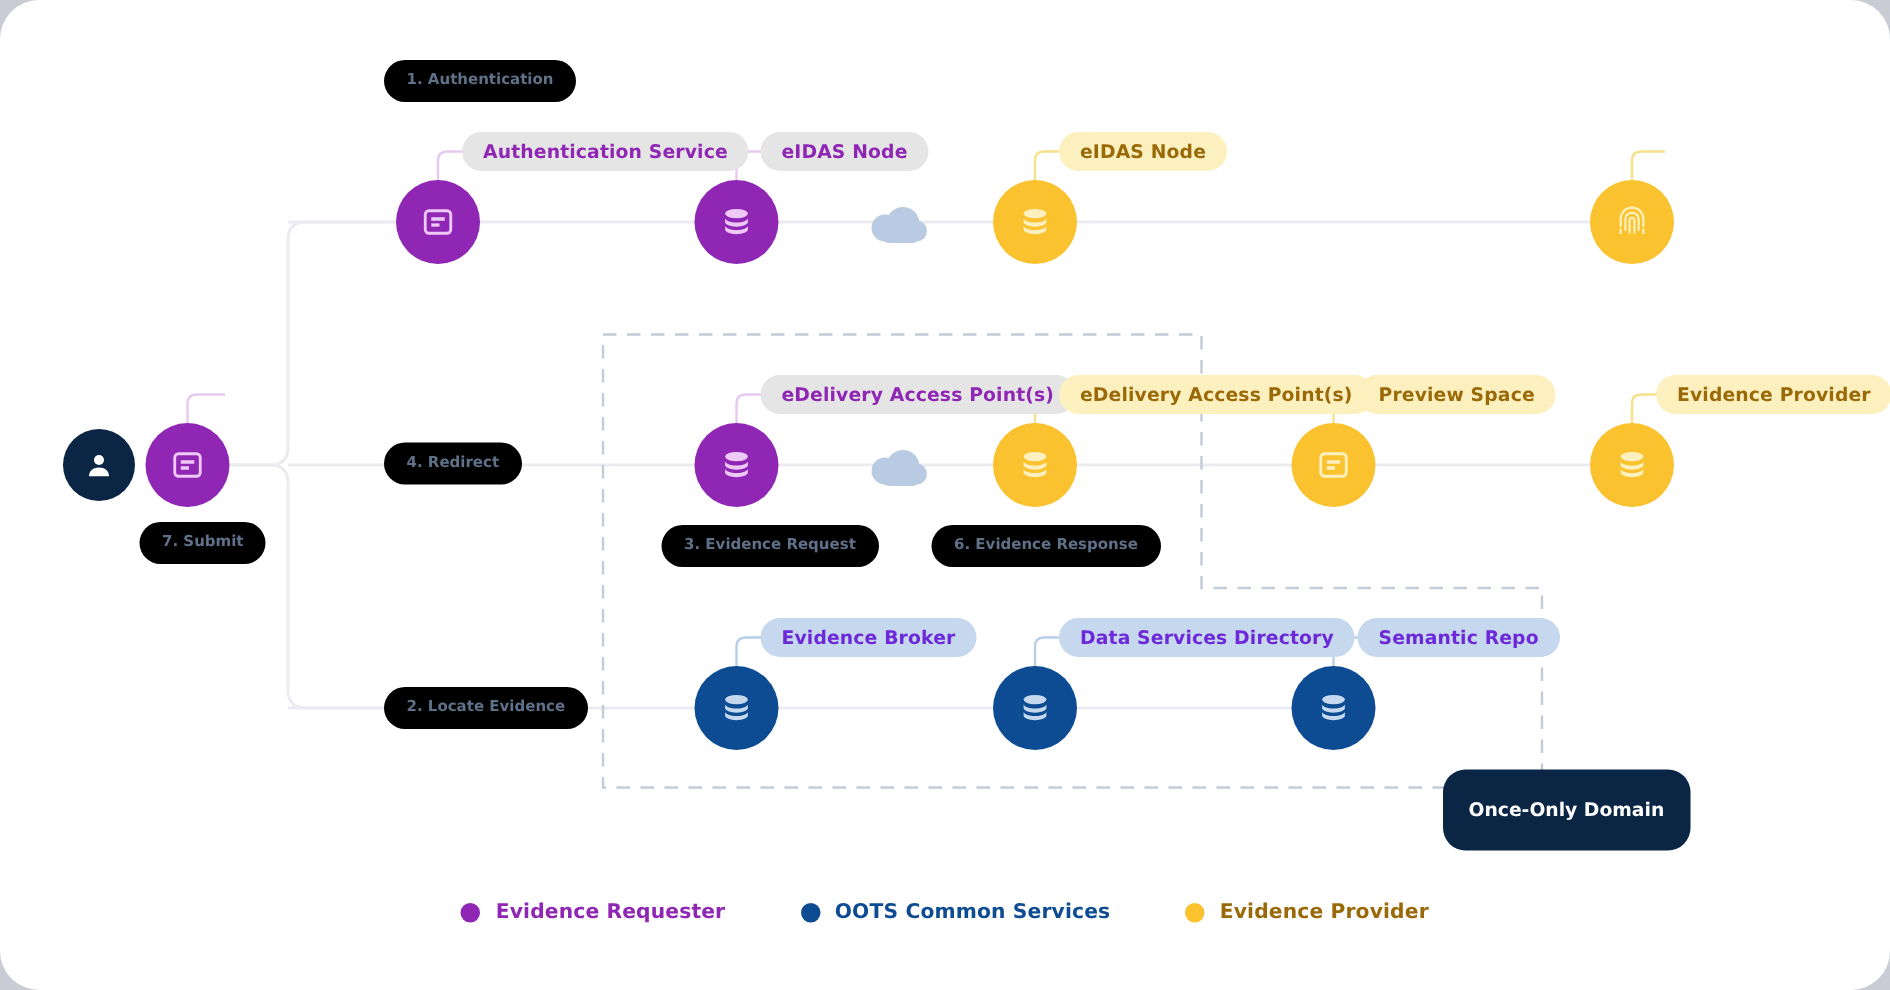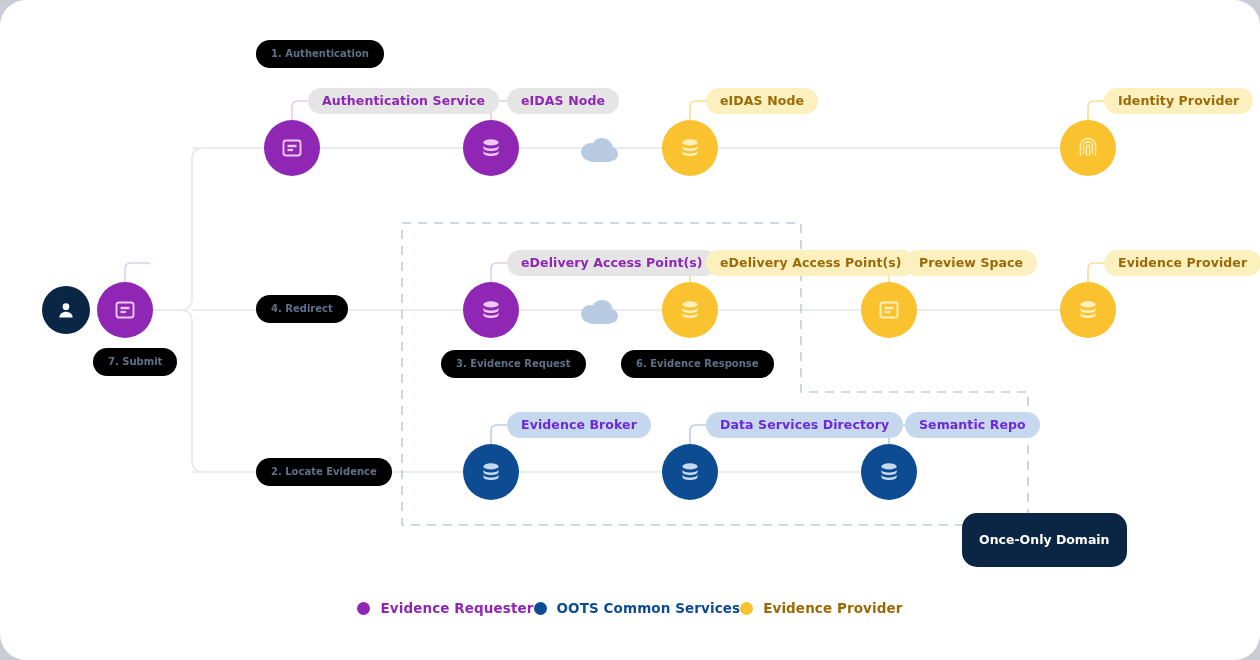--- a/index.html
+++ b/index.html
@@ -29,21 +29,21 @@
   
   .step{position:absolute;height:28px;line-height:28px;padding:0 15px;border-radius:14px;
         background:#000000;color:#5f7089;font-size:10px;white-space:nowrap;font-weight:600;}
 
   
   .domain-badge{position:absolute;height:30px;line-height:30px;padding:12px 17px;border-radius:15px;
         background:#0b2545;color:#ffffff;font-size:12.5px;white-space:nowrap;font-weight:700;}
 
   
   .legend{position:absolute;left:0;top:600px;width:1260px;display:flex;justify-content:center;
-          align-items:center;text-align:center;}
+          align-items:center;gap:50px;text-align:center;}
   .legend-item{display:flex;align-items:center;gap:10px;}
   .legend-dot{width:13px;height:13px;border-radius:50%;display:block;}
   .legend-label{font-size:13.5px;font-weight:700;letter-spacing:.1px;}
 </style>
 </head>
 <body>
 
 <div id="stage">
   <div id="canvas">
 
@@ -192,21 +192,20 @@
       <svg width="24" height="24" viewBox="0 0 24 24" fill="#c6d8ee">
         <ellipse cx="12" cy="6.4" rx="7.6" ry="3.1"></ellipse>
         <path d="M4.4 9.4v2.6c0 1.7 3.4 3.1 7.6 3.1s7.6-1.4 7.6-3.1V9.4c0 1.7-3.4 3-7.6 3s-7.6-1.3-7.6-3z"></path>
         <path d="M4.4 14.4V17c0 1.7 3.4 3.1 7.6 3.1s7.6-1.4 7.6-3.1v-2.6c0 1.7-3.4 3-7.6 3s-7.6-1.3-7.6-3z"></path>
       </svg>
     </div>
 
     <div class="pill purple" style="left:308px;top:88px;">Authentication Service</div>
     <div class="pill purple" style="left:507px;top:88px;">eIDAS Node</div>
     <div class="pill yellow" style="left:706px;top:88px;">eIDAS Node</div>
-    <div class="pill yellow" style="left:1104px;top:88px;">Identity Provider</div>
     <div class="pill purple" style="left:507px;top:250px;">eDelivery Access Point(s)</div>
     <div class="pill yellow" style="left:706px;top:250px;">eDelivery Access Point(s)</div>
     <div class="pill yellow" style="left:905px;top:250px;">Preview Space</div>
     <div class="pill yellow" style="left:1104px;top:250px;">Evidence Provider</div>
     <div class="pill blue" style="left:507px;top:412px;">Evidence Broker</div>
     <div class="pill blue" style="left:706px;top:412px;">Data Services Directory</div>
     <div class="pill blue" style="left:905px;top:412px;">Semantic Repo</div>
 
     <div class="step" style="left:256px;top:40px;">1. Authentication</div>
     <div class="step" style="left:256px;top:295px;">4. Redirect</div>

